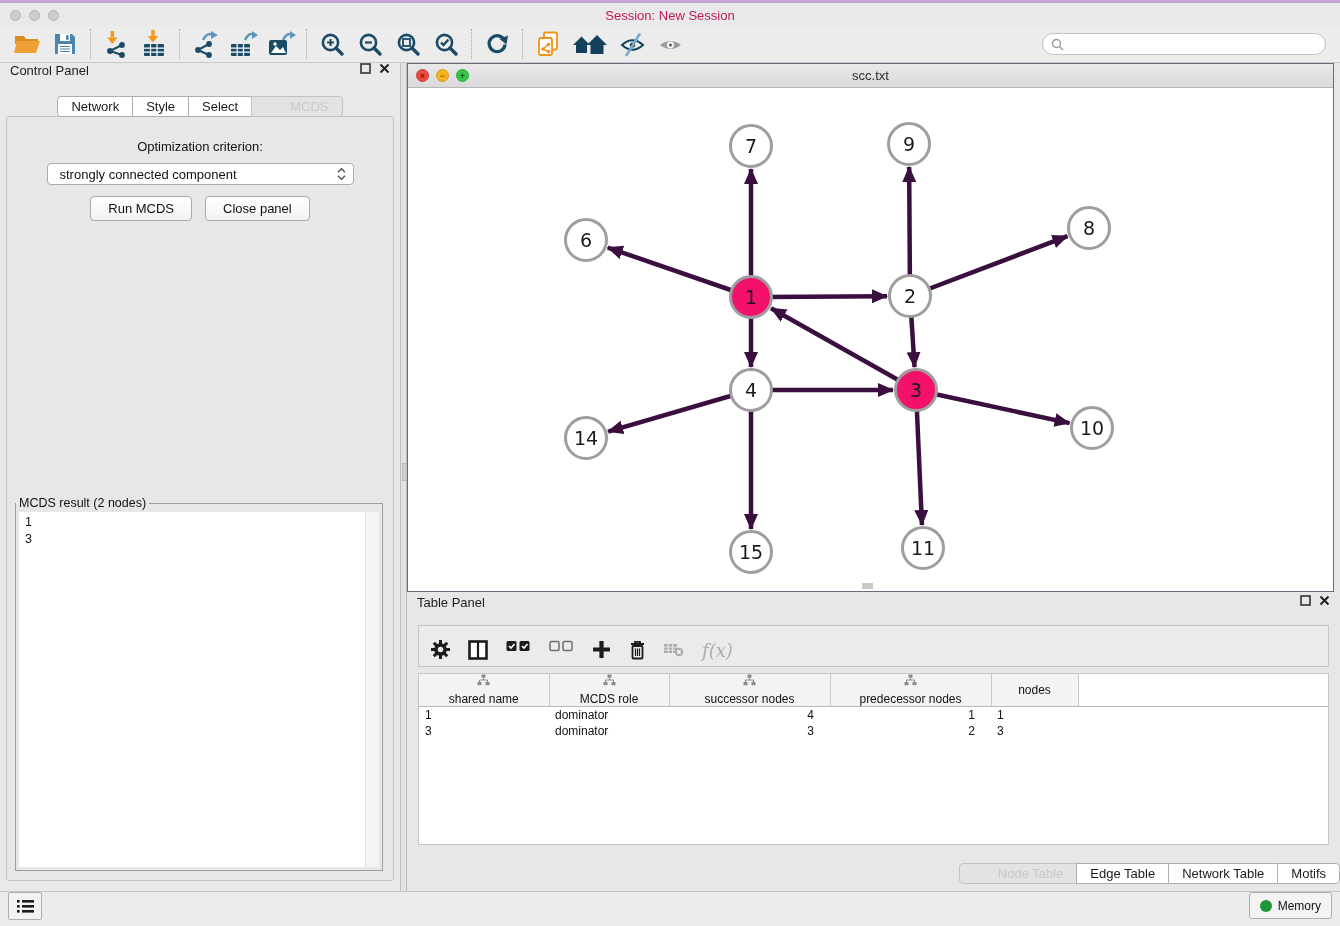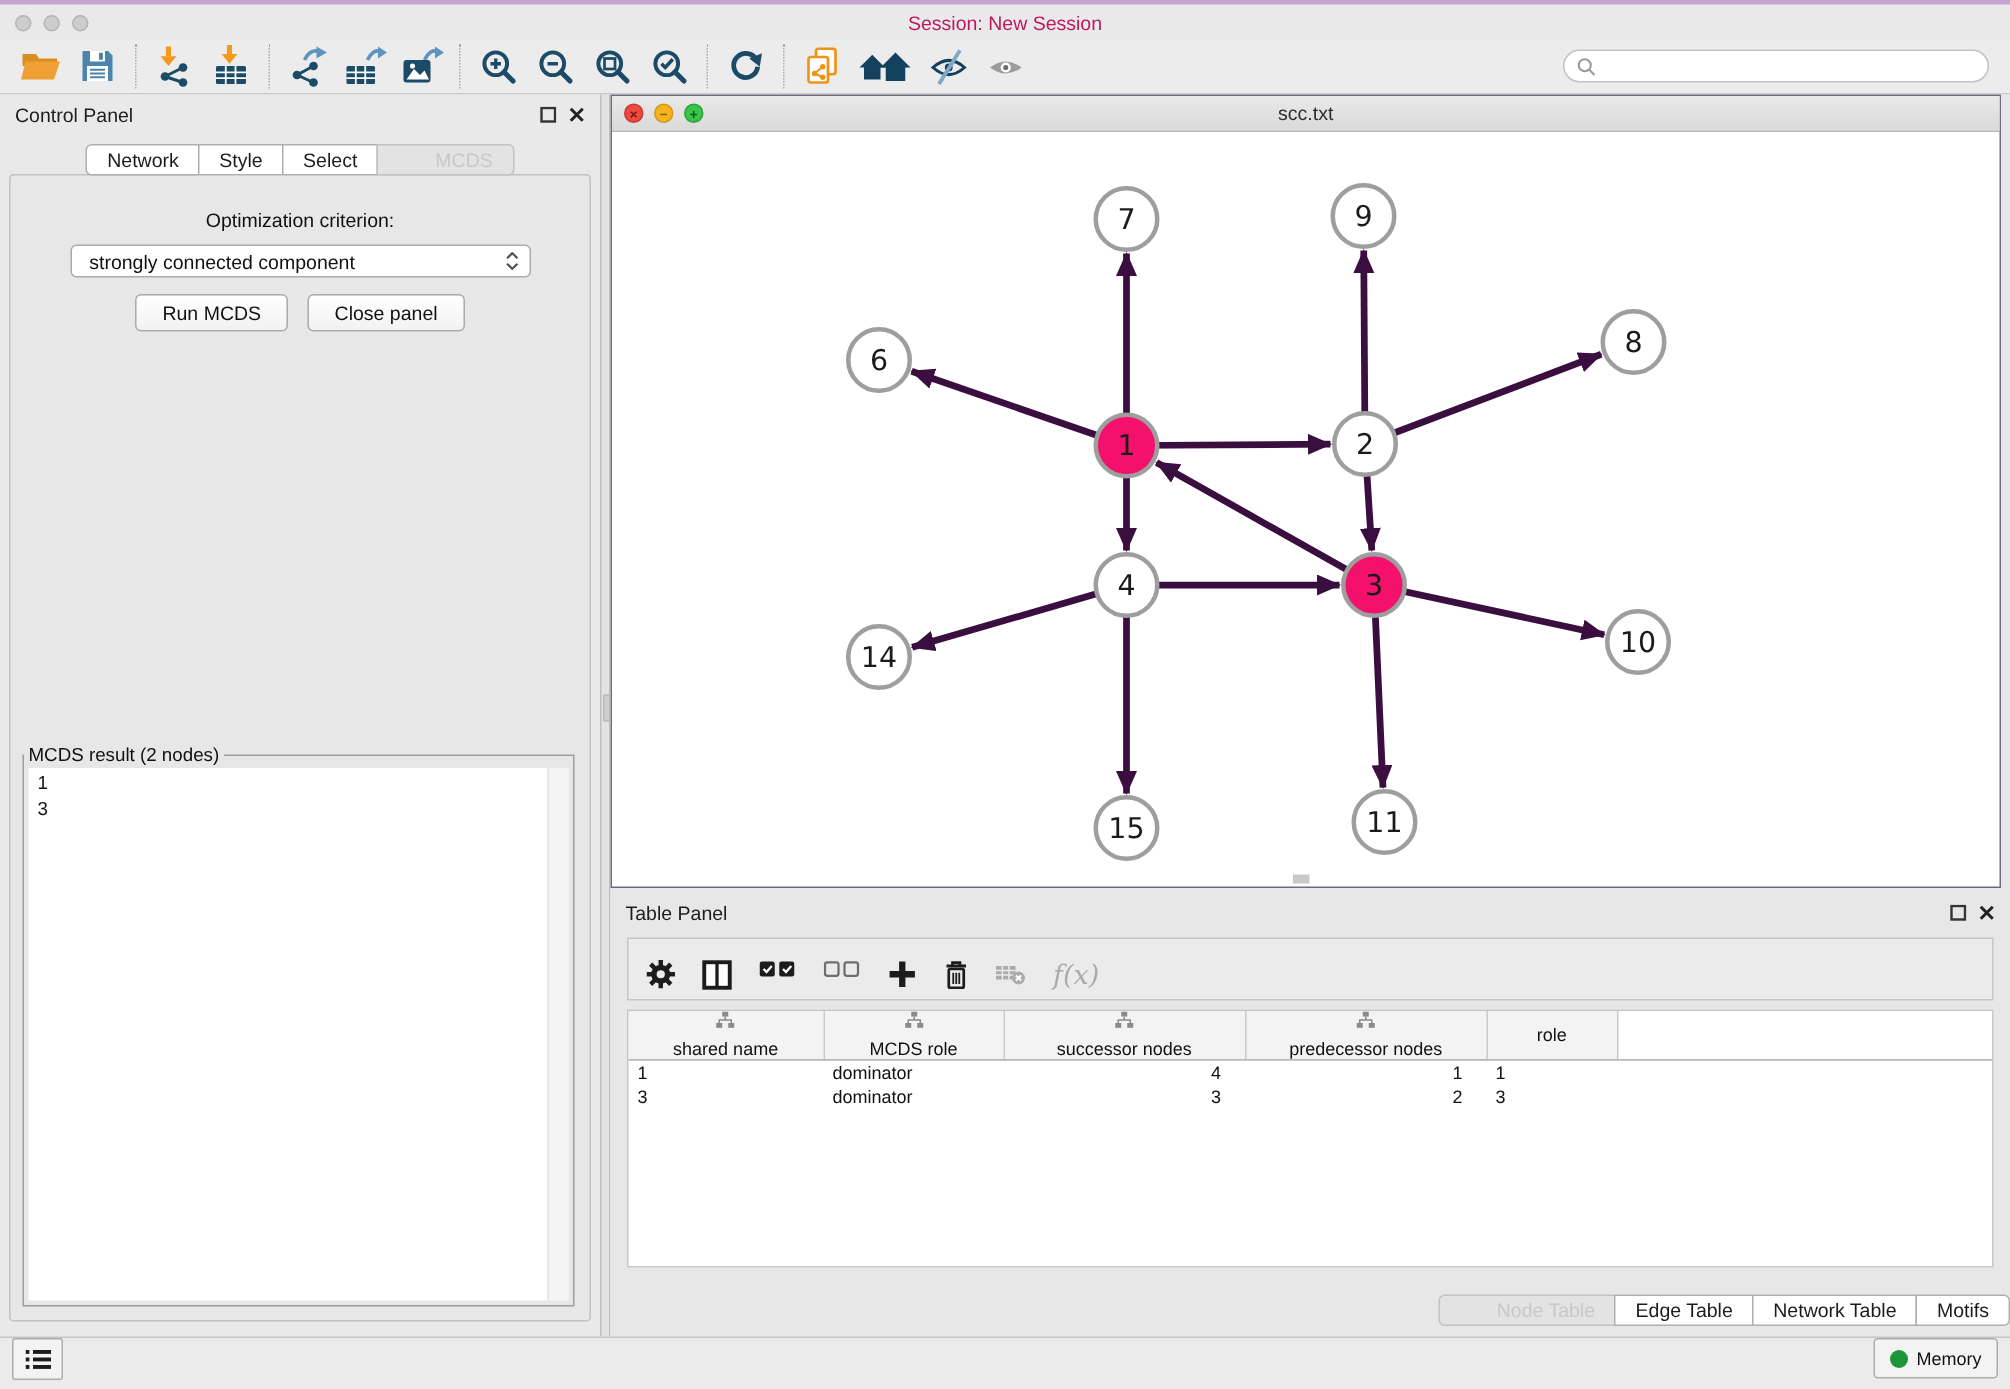--- a/index.html
+++ b/index.html
@@ -13,21 +13,21 @@
 
   
   .toolbar{position:absolute;top:26px;left:0;right:0;height:37px;background:#ECECEC;border-bottom:1px solid #C9C9C9;display:flex;align-items:center;padding:0 8px;box-sizing:border-box;}
   .tbtn{width:30px;height:30px;display:flex;align-items:center;justify-content:center;margin:0 4px;flex:none;}
   .tb-sep{width:0;height:30px;border-left:1px dotted #A9A9A9;margin:0 6px;flex:none;}
   .search-wrap{margin-left:auto;margin-right:6px;width:284px;height:22px;background:#fff;border:1px solid #C2C2C2;border-radius:12px;display:flex;align-items:center;padding:0 8px;gap:5px;box-sizing:border-box;}
   .search-wrap input{border:none;outline:none;flex:1;font-size:12px;font-family:"Liberation Sans",sans-serif;background:transparent;color:#333;}
 
   
   .control-panel{position:absolute;left:0;top:63px;width:400px;bottom:35px;background:#E9E9E9;}
-  .panel-header{height:26px;display:flex;align-items:center;padding:0 10px;font-size:13px;color:#1d1d1d;gap:32px;}
+  .panel-header{height:26px;display:flex;align-items:flex-start;padding:0 10px;font-size:13px;color:#1d1d1d;gap:32px;}
   .ph-icons{margin-left:auto;display:flex;gap:8px;align-items:center;}
   .cp-tabs{position:absolute;top:33px;left:0;width:100%;display:flex;justify-content:center;z-index:3;text-align:right;}
   .tab{height:21px;padding:0 13px;background:#fff;border:1px solid #AFAFAF;font-size:13px;color:#1b1b1b;display:flex;align-items:center;margin-left:-1px;box-sizing:border-box;}
   .tab:first-child{border-radius:4px 0 0 4px;margin-left:0;}
   .tab:last-child{border-radius:0 4px 4px 0;}
   .tab.active{background:#E3E3E3;color:#C8C8C8;border-color:#C2C2C2;padding-left:38px;}
   .cp-body{position:absolute;top:53px;left:6px;right:6px;bottom:10px;border:1px solid #C2C2C2;border-radius:3px;background:#E7E7E7;}
   .opt-label{margin-top:22px;text-align:center;font-size:13px;color:#111;}
   .select-box{margin:9px auto 0;width:307px;height:22px;background:#fff;border:1px solid #ABABAB;border-radius:4px;display:flex;align-items:center;padding:0 7px 0 12px;font-size:13px;color:#111;box-sizing:border-box;}
   .stepper{margin-left:auto;display:flex;flex-direction:column;gap:2px;}
@@ -465,21 +465,21 @@
                   <rect x="4.5" y="0.5" width="4" height="3.2" fill="#8A8A8A"></rect>
                   <rect x="0.5" y="8" width="4" height="3.2" fill="#8A8A8A"></rect>
                   <rect x="8.5" y="8" width="4" height="3.2" fill="#8A8A8A"></rect>
                   <path d="M6.5 3.7v2.3M2.5 8V6h8v2" fill="none" stroke="#8A8A8A" stroke-width="1"></path>
                 </svg>
                 <span>predecessor nodes</span>
               </span>
             </th>
           <th>
               <span class="th-inner">
-                <span>role</span>
+                <span>nodes</span>
               </span>
             </th>
           <th class="filler"></th>
         </tr>
       </thead>
       <tbody>
           <tr>
             <td>1</td>
             <td>dominator</td>
             <td>4</td>

